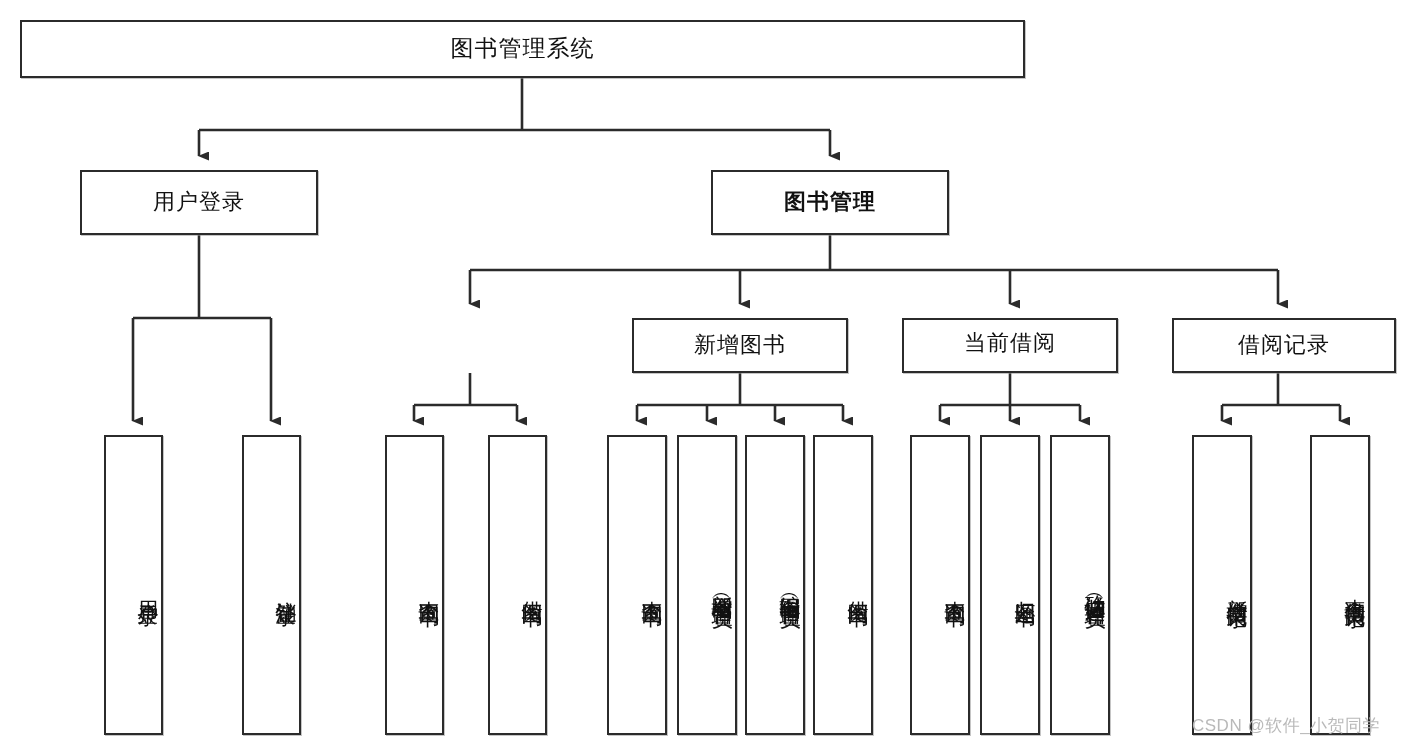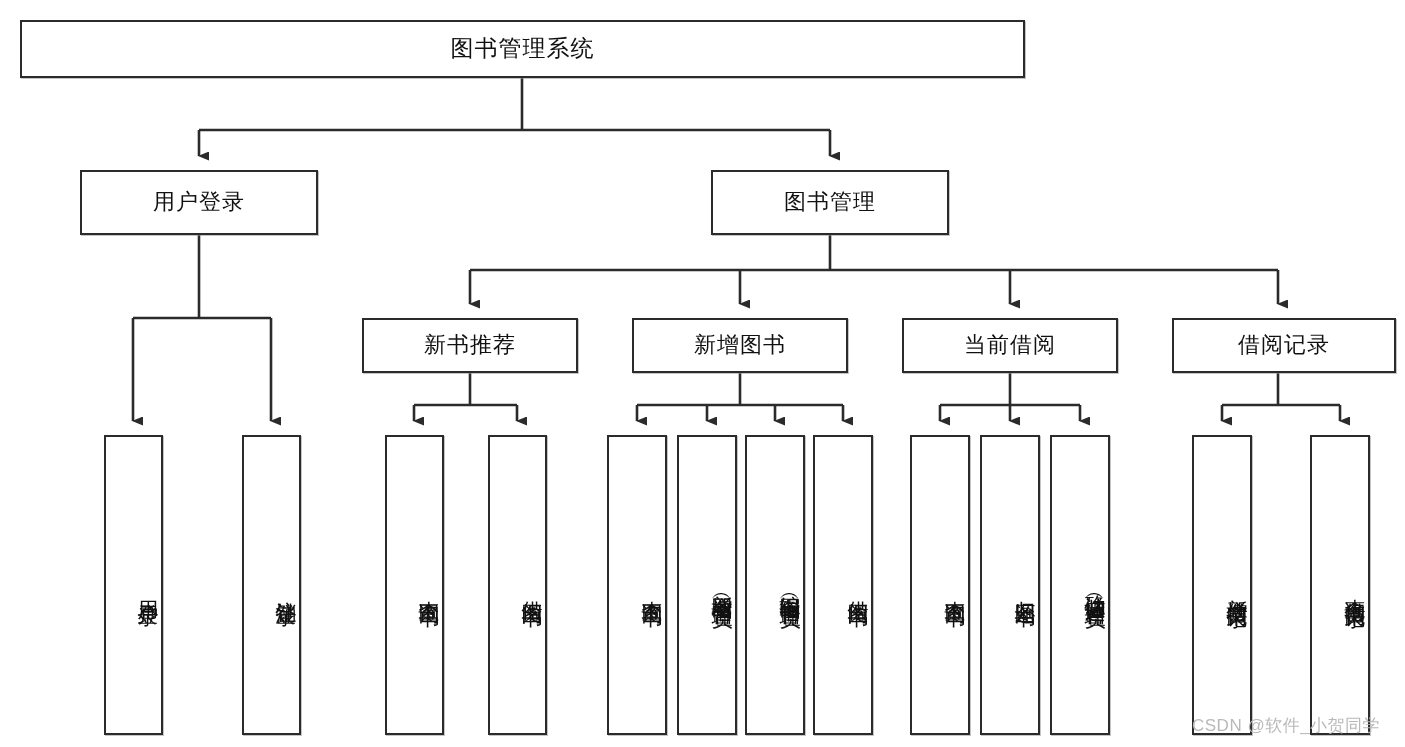--- a/index.html
+++ b/index.html
@@ -123,33 +123,30 @@
   </svg>
 
   <div class="node node-h node-root" style="left:20px; top:12px; width:1005px; height:58px;margin-top:8px;">
     <span>图书管理系统</span>
   </div>
 
   <div class="node node-h" style="left:80px; top:170px; width:238px; height:65px;">
     <span>用户登录</span>
   </div>
 
-  <div class="node node-h" style="left:711px; top:170px; width:238px; height:65px;">
+  <div class="node node-h" style="left:711px; top:170px; width:238px; height:65px;font-weight:bold;">
     <span>图书管理</span>
   </div>
 
-  <div class="node node-h" style="left:362px; top:318px; width:216px; height:55px;">
-    <span>新书推荐</span>
-  </div>
 
   <div class="node node-h" style="left:632px; top:318px; width:216px; height:55px;">
     <span>新增图书</span>
   </div>
 
-  <div class="node node-h" style="left:902px; top:318px; width:216px; height:55px;">
+  <div class="node node-h" style="left:902px; top:318px; width:216px; height:55px;font-family:Liberation Mono, monospace;">
     <span>当前借阅</span>
   </div>
 
   <div class="node node-h" style="left:1172px; top:318px; width:224px; height:55px;">
     <span>借阅记录</span>
   </div>
 
   <div class="node node-v" style="left:104px; top:435px; width:59px; height:300px;">
     <span>用户登录</span>
   </div>

